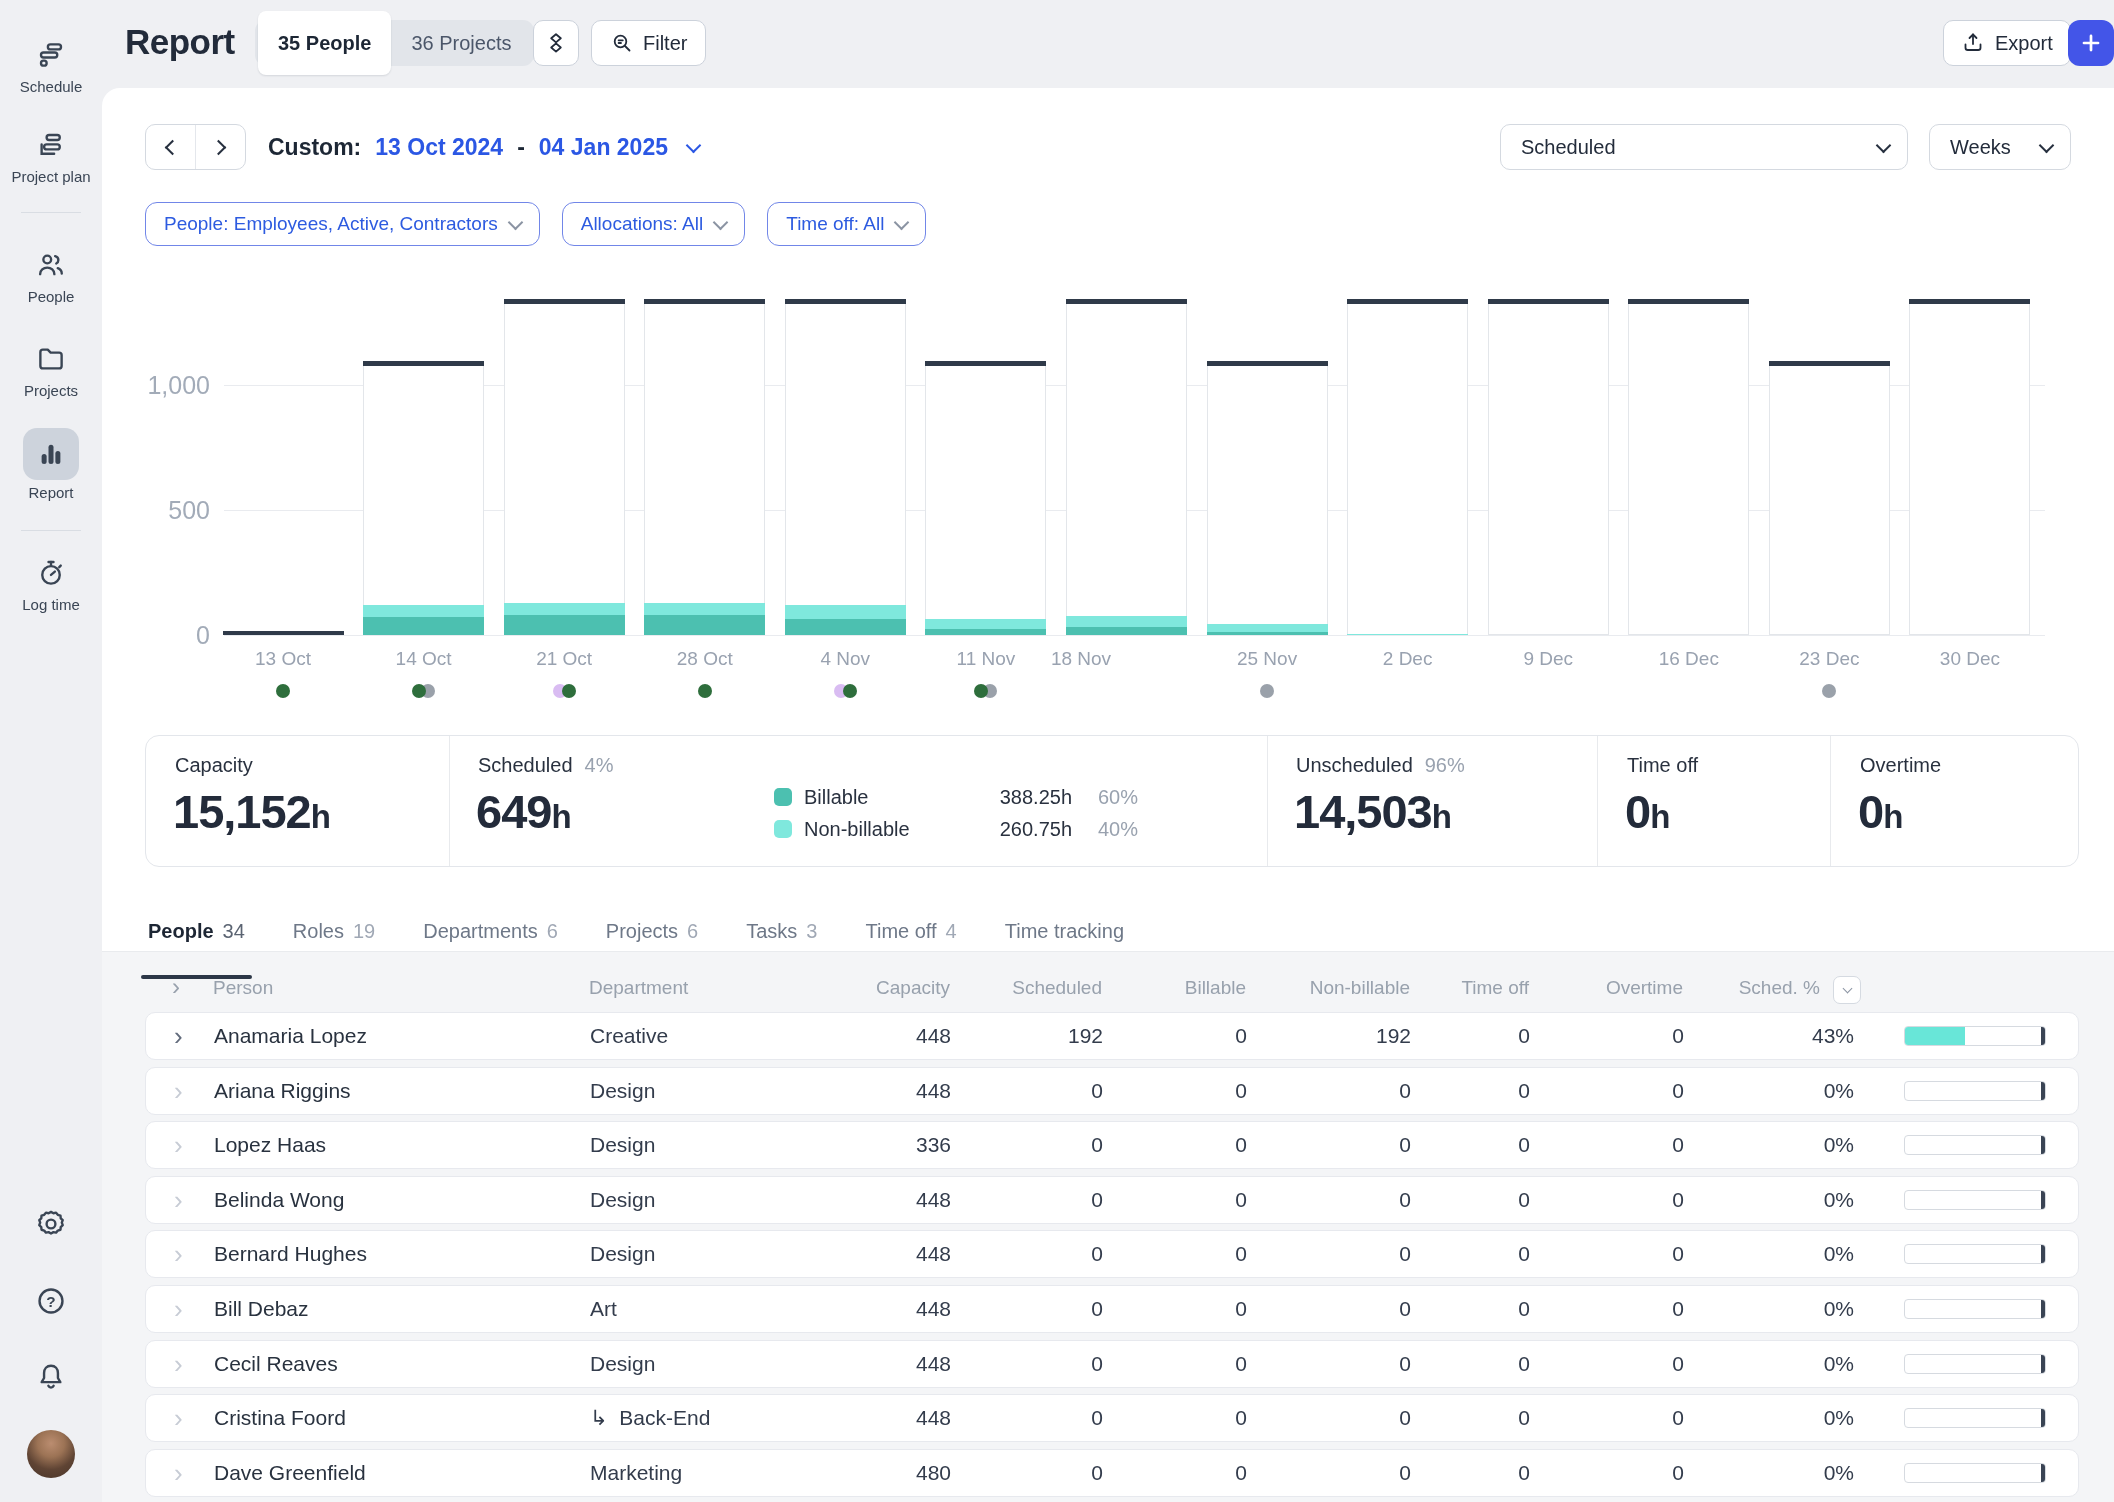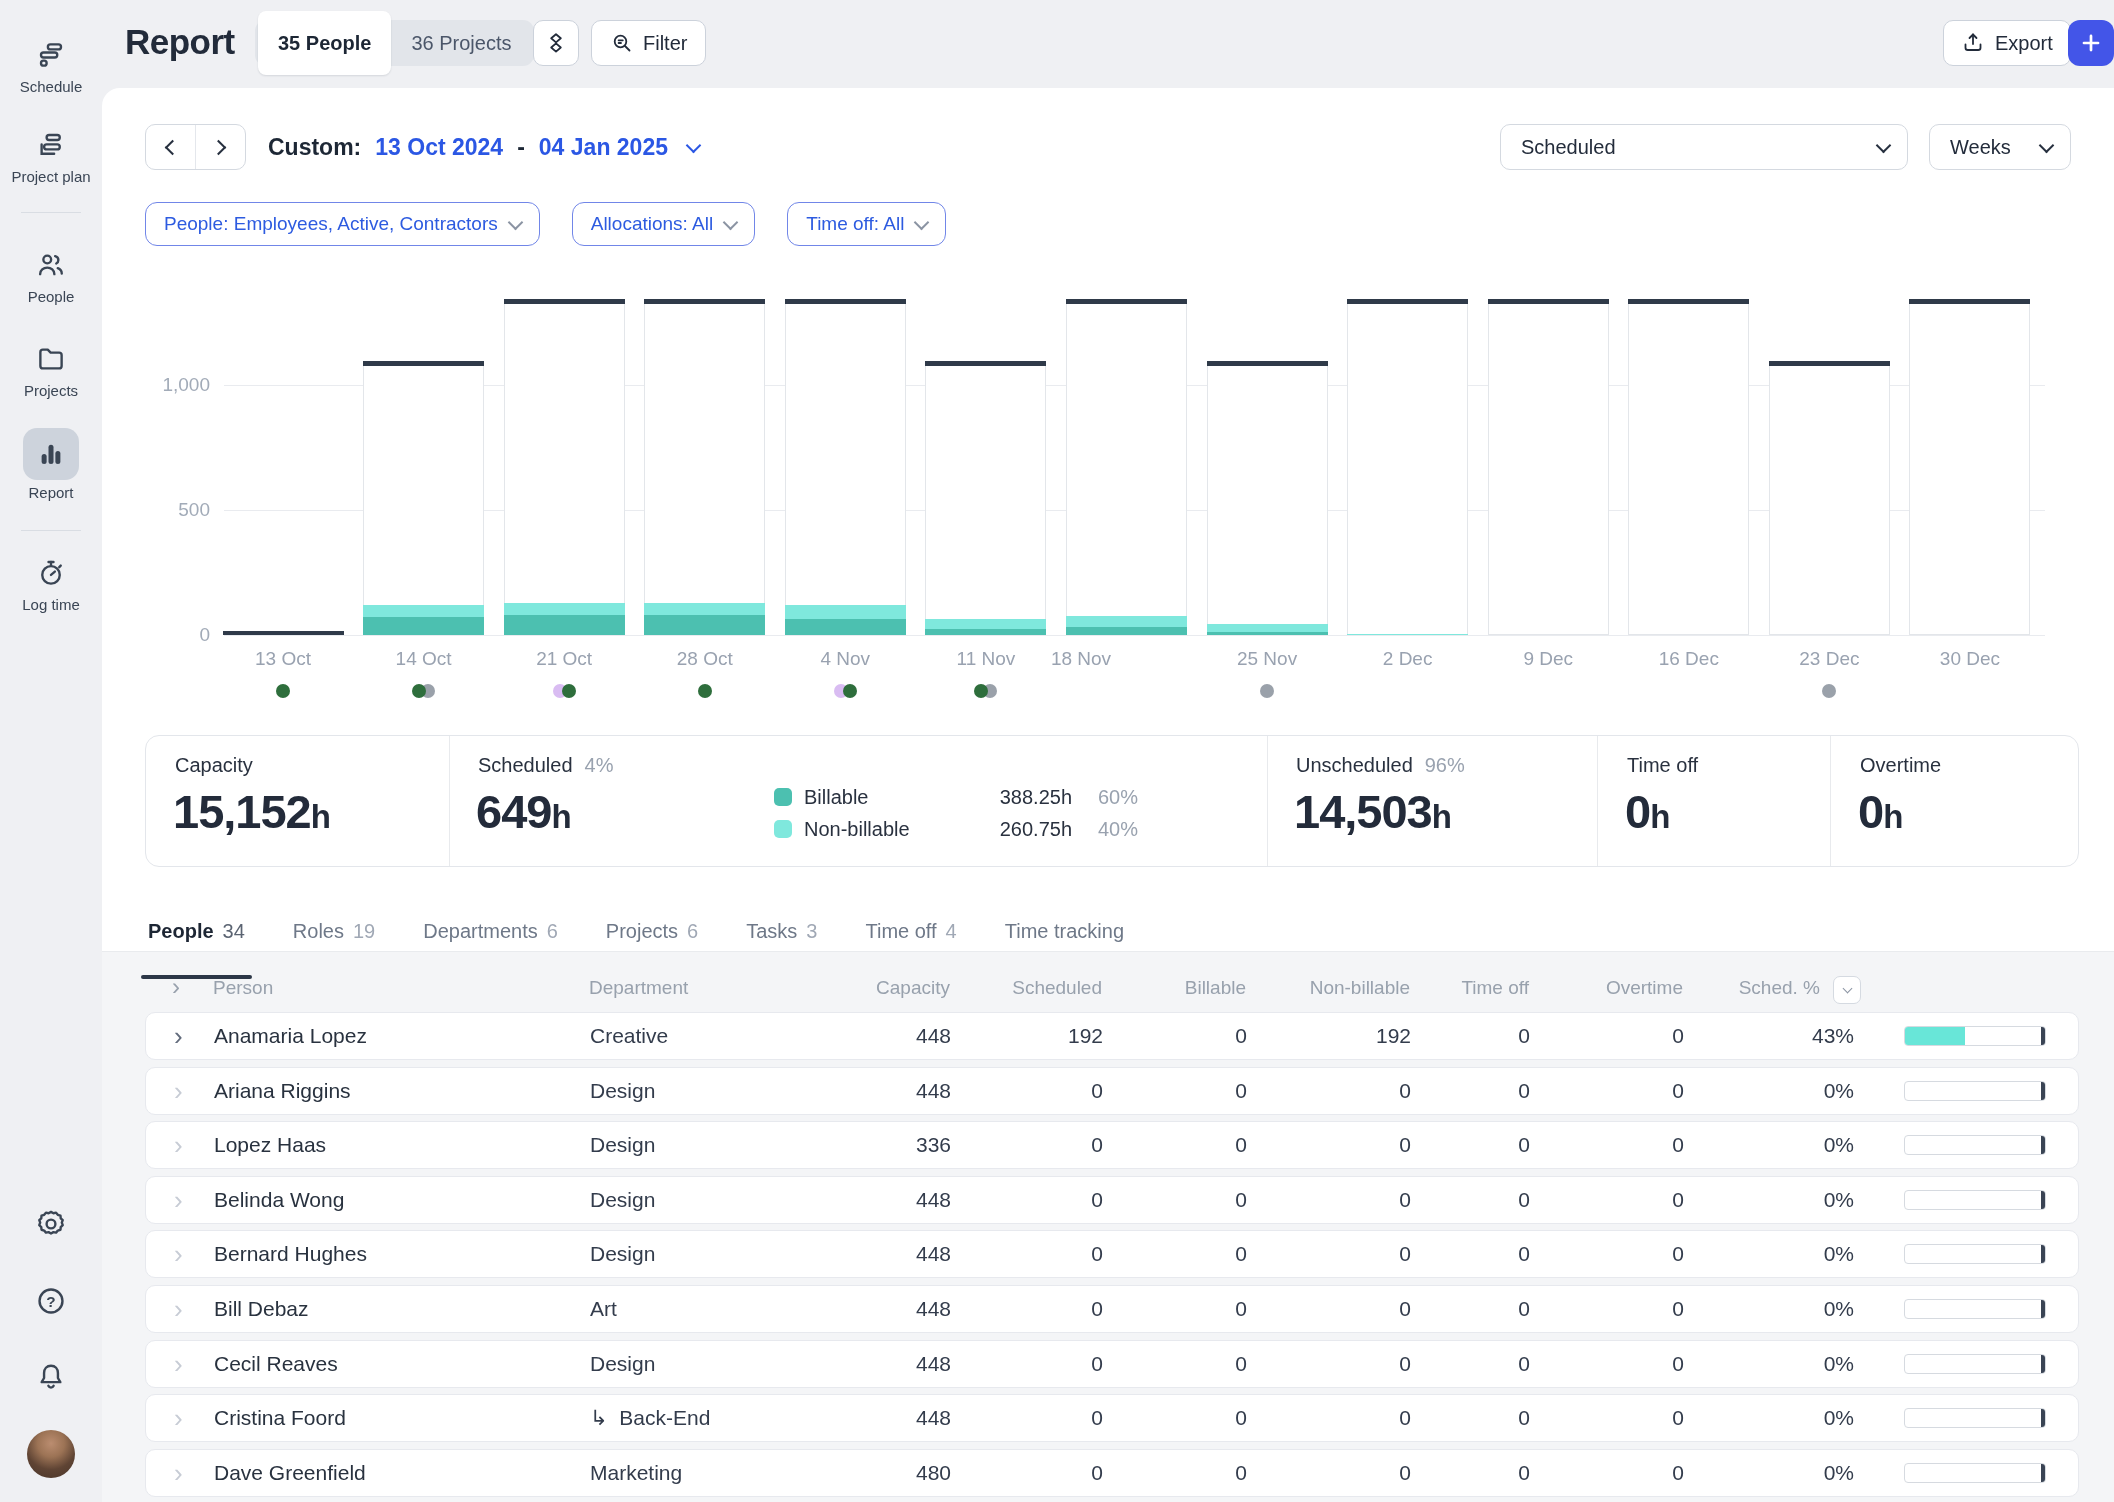--- a/index.html
+++ b/index.html
@@ -59,27 +59,27 @@
   #custom-label{font-size:23px;font-weight:700;color:#1d2735;}
   .date-link{font-size:23px;font-weight:700;color:#2b57e4;cursor:pointer;}
   #date-sep{font-size:23px;font-weight:700;color:#1d2735;}
   .select{position:absolute;top:124px;height:46px;background:#fff;border:1px solid #d4d9e0;border-radius:10px;
     display:flex;align-items:center;justify-content:space-between;padding:0 18px 0 20px;font-size:20px;color:#232c3b;
     box-sizing:border-box;cursor:pointer;}
   #select-metric{left:1500px;width:408px;}
   #select-interval{left:1929px;width:142px;}
 
   
-  #chips{left:145px;top:202px;display:flex;gap:32px;}
+  #chips{left:145px;top:202px;display:flex;gap:22px;}
   .chip{height:44px;border:1.5px solid #7186e8;border-radius:12px;display:flex;align-items:center;gap:12px;
     padding:0 18px;font-size:19px;color:#2d5be0;background:#fff;cursor:pointer;box-sizing:border-box;}
 
   
   .gridline{position:absolute;height:1px;background:#e9ebef;}
-  .ytick{position:absolute;width:85px;text-align:right;font-size:19px;color:#a2abb8;height:24px;line-height:24px;}
+  .ytick{position:absolute;width:85px;text-align:right;font-size:25px;color:#a2abb8;height:24px;line-height:24px;}
   .bar{position:absolute;background:#fff;border:1px solid #e3e6ea;box-sizing:border-box;}
   .bar .cap{position:absolute;left:-1px;right:-1px;top:-1px;background:#2f3a49;}
   .bar .seg-b{position:absolute;left:-1px;right:-1px;bottom:-1px;background:#4cc0b0;}
   .bar .seg-n{position:absolute;left:-1px;right:-1px;background:#7fe8dd;}
   .xlabel{position:absolute;width:140px;text-align:center;font-size:19px;color:#99a2b0;}
   .dotrow{position:absolute;width:140px;display:flex;justify-content:center;align-items:center;}
   .dot{width:14px;height:14px;border-radius:50%;position:relative;}
   .dot + .dot{margin-left:-5px;}
   .dot.z2{z-index:2;}
 

